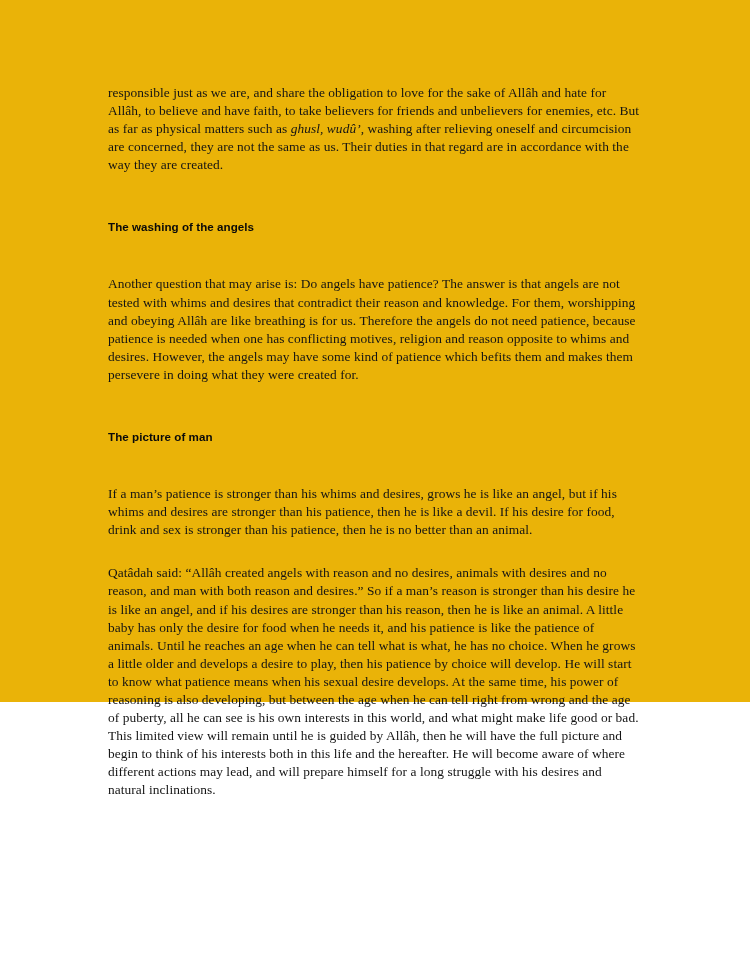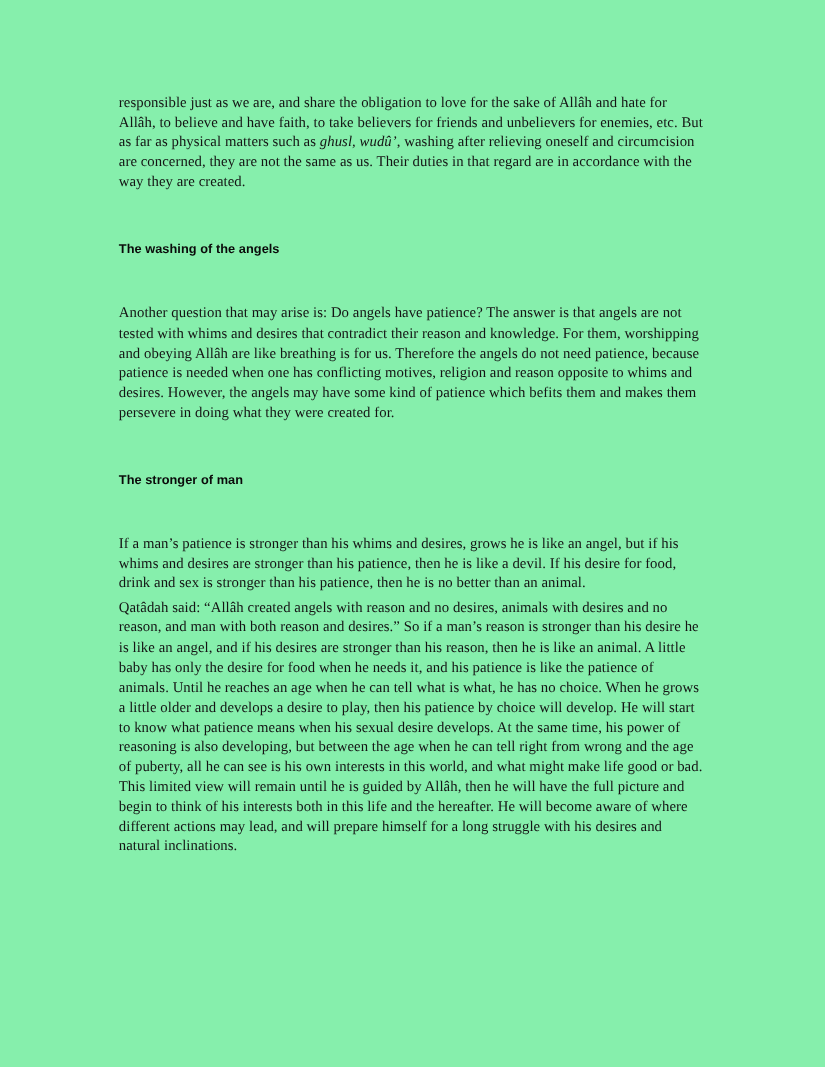--- a/index.html
+++ b/index.html
@@ -16,43 +16,43 @@
     font-family: "Liberation Serif", "DejaVu Serif", serif;
     color: #000000;
     -webkit-font-smoothing: antialiased;
   }
 
   #page {
     position: absolute;
     left: 0;
     top: 0;
     width: 750px;
-    height: 970px;
-    background: #86efac;
+    height: 702px;
+    background: #eab308;
   }
 
   #content {
     position: absolute;
     left: 108px;
     top: 84px;
     width: 533px;
   }
 
   .para {
     font-family: "Liberation Serif", "DejaVu Serif", serif;
     font-size: 13.4px;
     line-height: 18.1px;
     color: #141414;
     text-align: left;
     margin: 0;
     letter-spacing: 0.005em;
   }
 
   .para + .para {
-    margin-top: 4px;
+    margin-top: 25px;
   }
 
   .heading {
     font-family: "Liberation Sans", "DejaVu Sans", sans-serif;
     font-size: 11.6px;
     font-weight: bold;
     line-height: 14px;
     color: #0a0a0a;
     margin: 0;
     letter-spacing: 0.004em;
@@ -79,21 +79,21 @@
 
 <div id="page">
   <div id="content">
 
     <p class="para"><span>responsible just as we are, and share the obligation to love for the sake of Allâh and hate for Allâh, to believe and have faith, to take believers for friends and unbelievers for enemies, etc. But as far as physical matters such as </span><em>ghusl, wudû’</em><span>, washing after relieving oneself and circumcision are concerned, they are not the same as us. Their duties in that regard are in accordance with the way they are created.</span></p>
 
     <h2 class="heading section-gap-before">The washing of the angels</h2>
 
     <p class="para section-gap-after">Another question that may arise is: Do angels have patience? The answer is that angels are not tested with whims and desires that contradict their reason and knowledge. For them, worshipping and obeying Allâh are like breathing is for us. Therefore the angels do not need patience, because patience is needed when one has conflicting motives, religion and reason opposite to whims and desires. However, the angels may have some kind of patience which befits them and makes them persevere in doing what they were created for.</p>
 
-    <h2 class="heading section-gap-before">The stronger of man</h2>
+    <h2 class="heading section-gap-before">The picture of man</h2>
 
     <p class="para section-gap-after">If a man’s patience is stronger than his whims and desires, grows he is like an angel, but if his whims and desires are stronger than his patience, then he is like a devil. If his desire for food, drink and sex is stronger than his patience, then he is no better than an animal.</p>
 
     <p class="para gap-sm">Qatâdah said: “Allâh created angels with reason and no desires, animals with desires and no reason, and man with both reason and desires.” So if a man’s reason is stronger than his desire he is like an angel, and if his desires are stronger than his reason, then he is like an animal. A little baby has only the desire for food when he needs it, and his patience is like the patience of animals. Until he reaches an age when he can tell what is what, he has no choice. When he grows a little older and develops a desire to play, then his patience by choice will develop. He will start to know what patience means when his sexual desire develops. At the same time, his power of reasoning is also developing, but between the age when he can tell right from wrong and the age of puberty, all he can see is his own interests in this world, and what might make life good or bad. This limited view will remain until he is guided by Allâh, then he will have the full picture and begin to think of his interests both in this life and the hereafter. He will become aware of where different actions may lead, and will prepare himself for a long struggle with his desires and natural inclinations.</p>
 
 
   </div>
 </div>
 
 </body></html>

